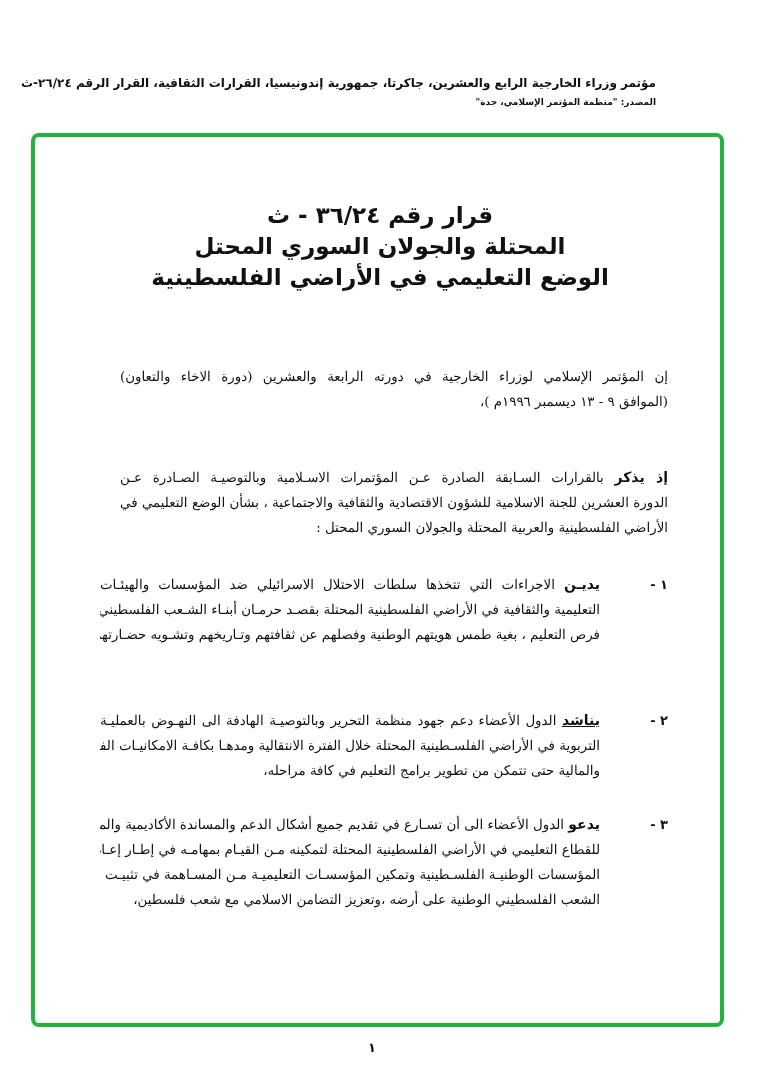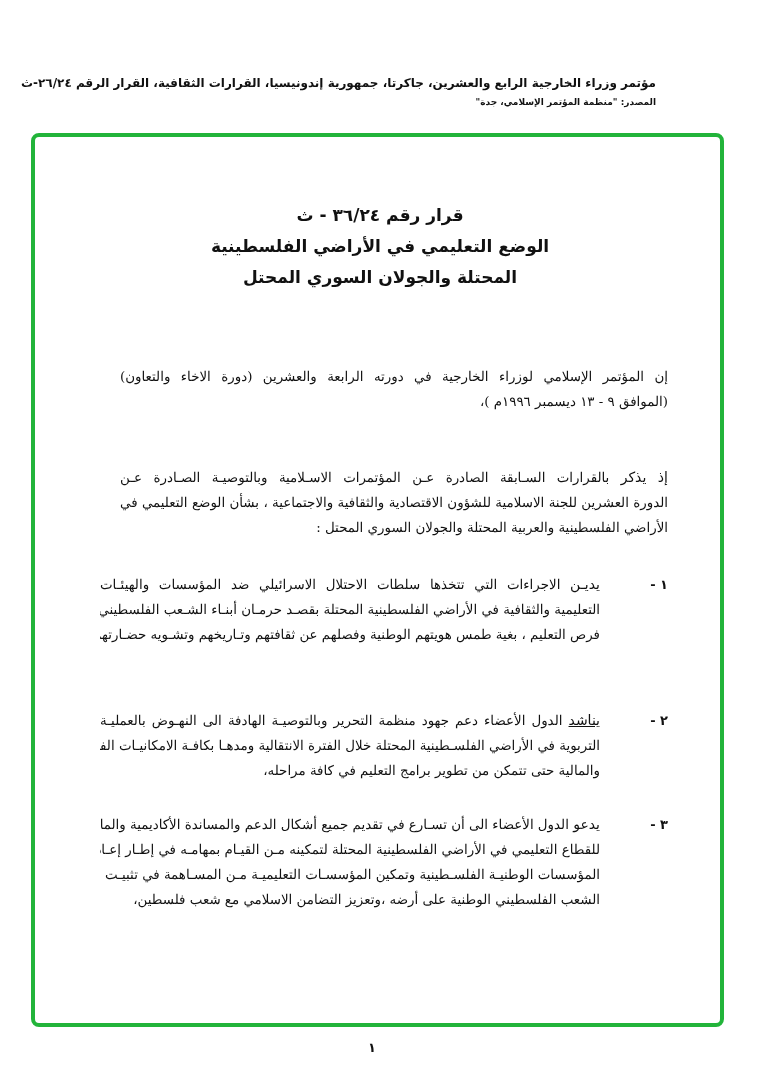--- a/index.html
+++ b/index.html
@@ -6,29 +6,29 @@
   body { width:758px; height:1078px; position:relative; overflow:hidden;
          font-family:"DejaVu Serif", serif; color:#111; }
   .hdr { position:absolute; left:90px; right:100px; text-align:right; direction:rtl;
          font-family:"DejaVu Sans", sans-serif; font-weight:bold; }
   .hdr1 { top:76px; font-size:12px; left:95px; right:102px; white-space:nowrap; }
   .hdr2 { top:97px; font-size:9px; right:102px; left:auto; }
   .frame { position:absolute; left:31px; top:133px; width:685px; height:886px;
            border:4px solid #22b43a; border-radius:8px; }
   .titleblock { position:absolute; left:150px; width:460px; top:200px; text-align:center;
                 direction:rtl; font-family:"DejaVu Sans", sans-serif; font-weight:bold; }
-  .titleblock div { font-size:17px; line-height:31px; height:31px; white-space:nowrap; }
+  .titleblock div { font-size:23px; line-height:31px; height:31px; white-space:nowrap; }
   .t2 { text-decoration:underline; }
   .para { position:absolute; left:92px; width:548px; direction:rtl; text-align:justify;
           font-size:13.4px; line-height:25px;margin-left:28px; }
   .para .ln { display:block; text-align:justify; text-align-last:justify; white-space:nowrap; overflow:hidden; }
   .para .ln.last { text-align-last:right; }
   .intro { top:364px; }
   .recall { top:465px; }
-  .kw { font-family:"DejaVu Sans", sans-serif; font-weight:normal; font-size:14px; }
+  .kw { font-family:"DejaVu Sans", sans-serif; font-weight:bold; font-size:14px; }
   .kw.u { text-decoration:underline; }
   .item { position:absolute; left:100px; width:568px; direction:rtl; font-size:13.4px; line-height:25px; }
   .item .num { position:absolute; right:0; top:0; font-family:"DejaVu Sans", sans-serif; font-weight:bold; font-size:13px; }
   .item .body { margin-right:68px; }
   .item .ln { display:block; text-align:justify; text-align-last:justify; white-space:nowrap; overflow:hidden; }
   .item .ln.last { text-align-last:right; }
   .i1 { top:572px; }
   .i2 { top:708px; }
   .i3 { top:812px; }
   .pagenum { position:absolute; top:1040px; left:368px; font-family:"DejaVu Sans", sans-serif; font-weight:bold; font-size:13px; }
@@ -36,22 +36,22 @@
 </head>
 <body>
 
 <div class="hdr hdr1">مؤتمر وزراء الخارجية الرابع والعشرين، جاكرتا، جمهورية إندونيسيا، القرارات الثقافية، القرار الرقم ٢٦/٢٤-ث</div>
 <div class="hdr hdr2">المصدر: "منظمة المؤتمر الإسلامي، جدة"</div>
 
 <div class="frame" style="border-color: rgb(34, 180, 58);"></div>
 
 <div class="titleblock">
   <div>قرار رقم ٣٦/٢٤ - ث</div>
+  <div>المحتلة والجولان السوري المحتل</div>
   <div>الوضع التعليمي في الأراضي الفلسطينية</div>
-  <div>المحتلة والجولان السوري المحتل</div>
 </div>
 
 <div class="para intro">
   <span class="ln">إن المؤتمر الإسلامي لوزراء الخارجية في دورته الرابعة والعشرين (دورة الاخاء والتعاون)</span>
   <span class="ln last">(الموافق ٩ - ١٣ ديسمبر ١٩٩٦م )،</span>
 </div>
 
 <div class="para recall">
   <span class="ln"><span class="kw">إذ يذكر</span> <span>بالقرارات السـابقة الصادرة عـن المؤتمرات الاسـلامية وبالتوصيـة الصـادرة عـن</span></span>
   <span class="ln">الدورة العشرين للجنة الاسلامية للشؤون الاقتصادية والثقافية والاجتماعية ، بشأن الوضع التعليمي في</span>

